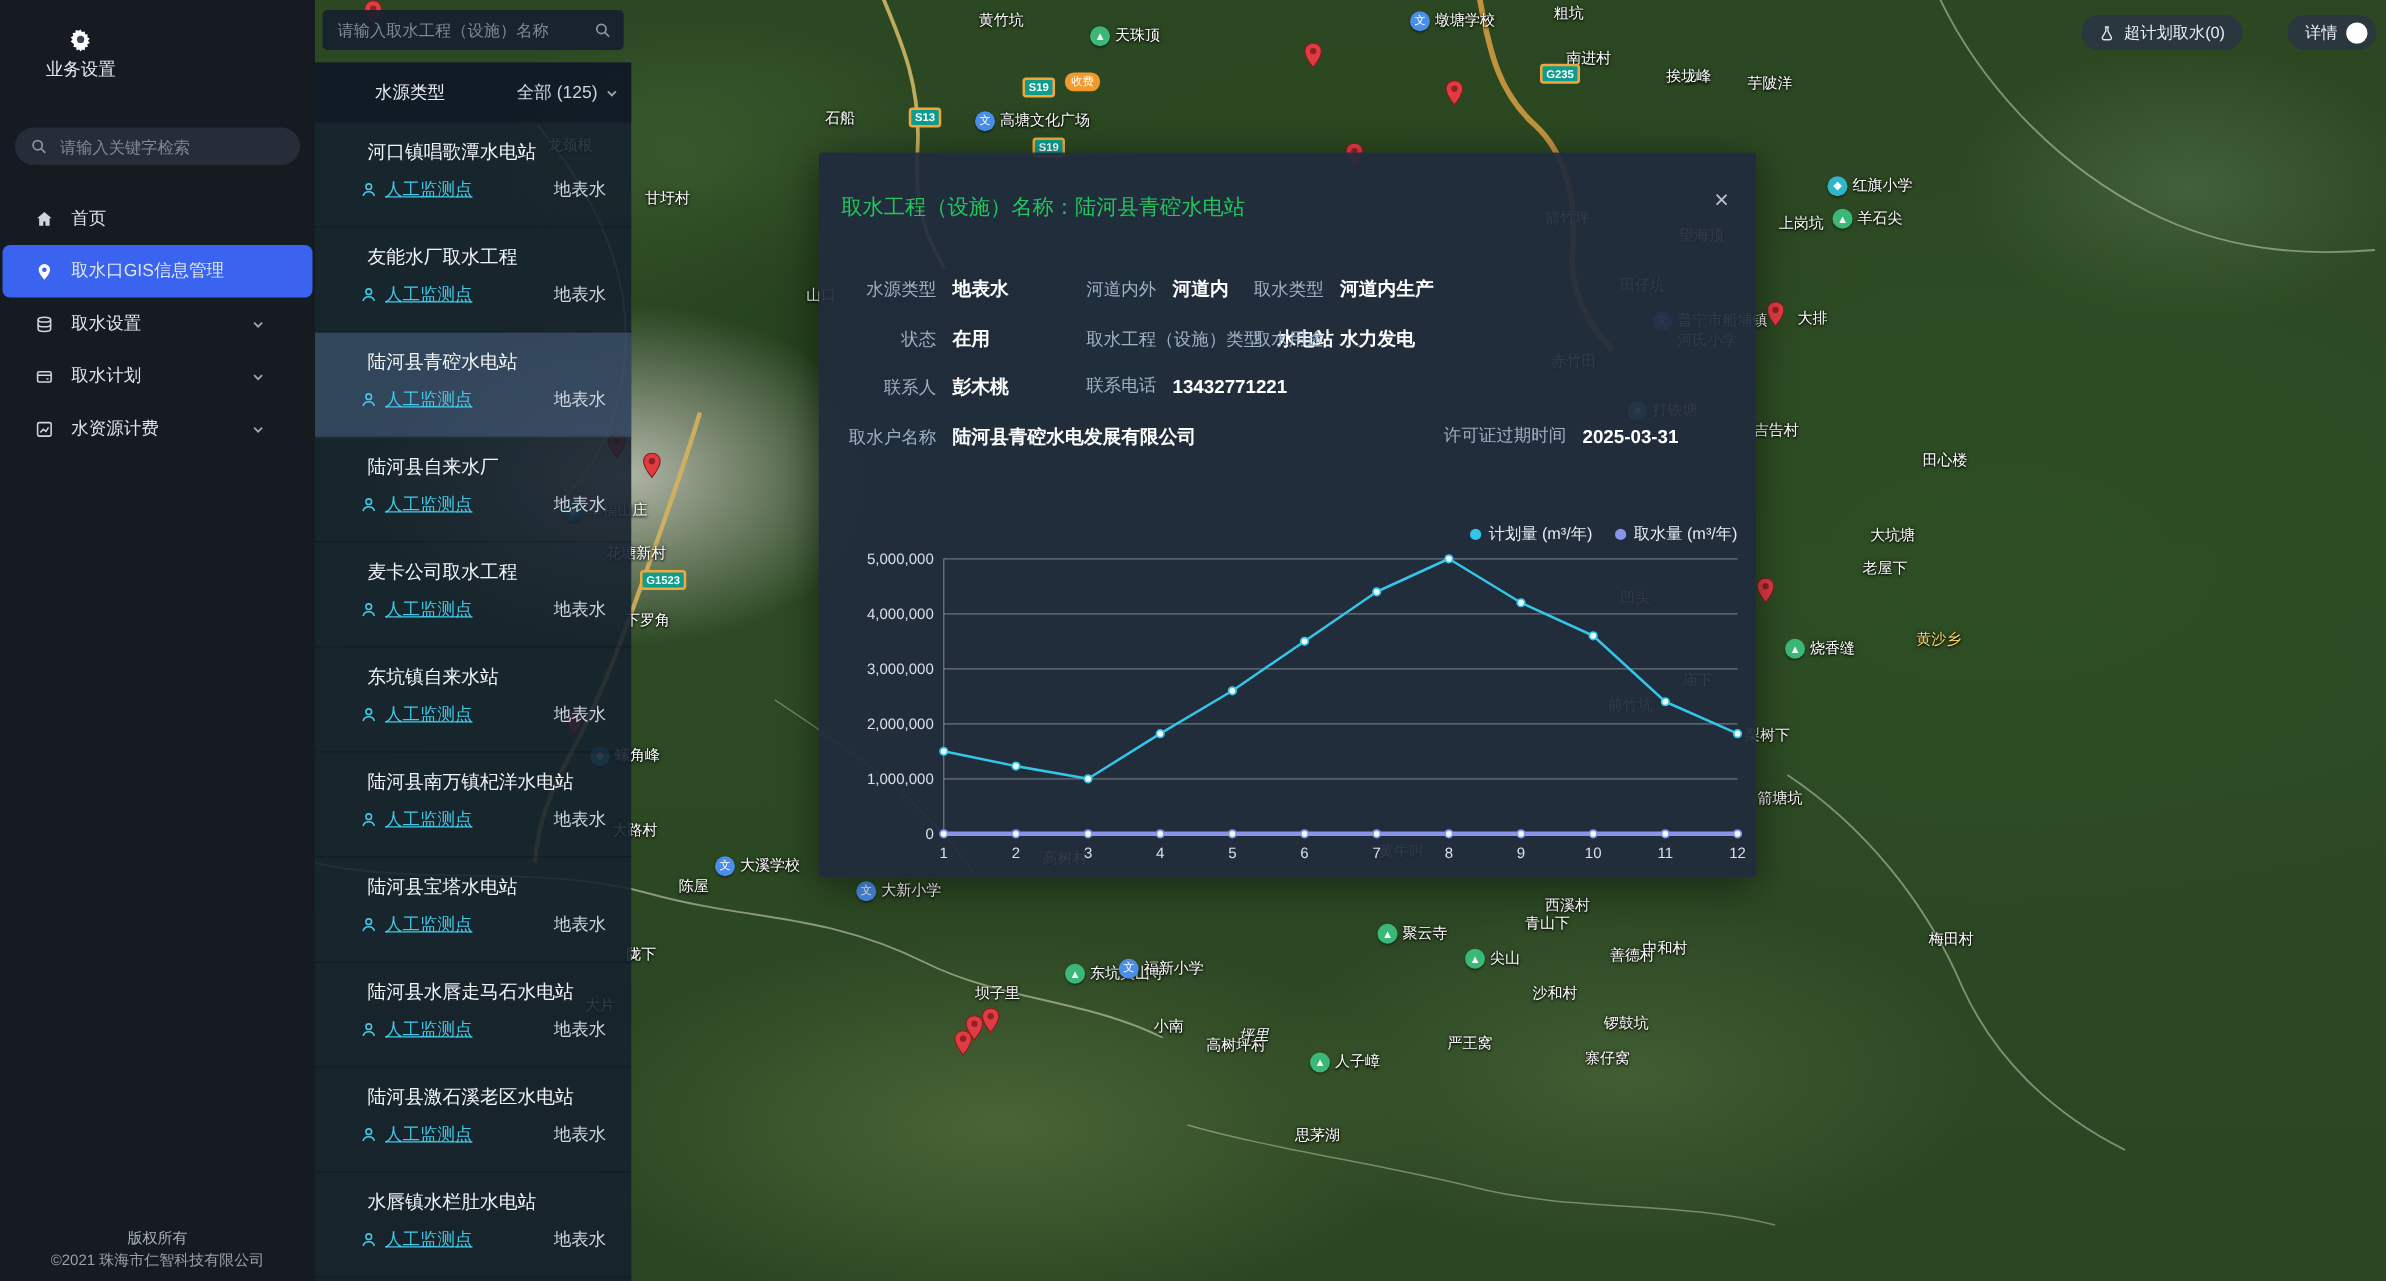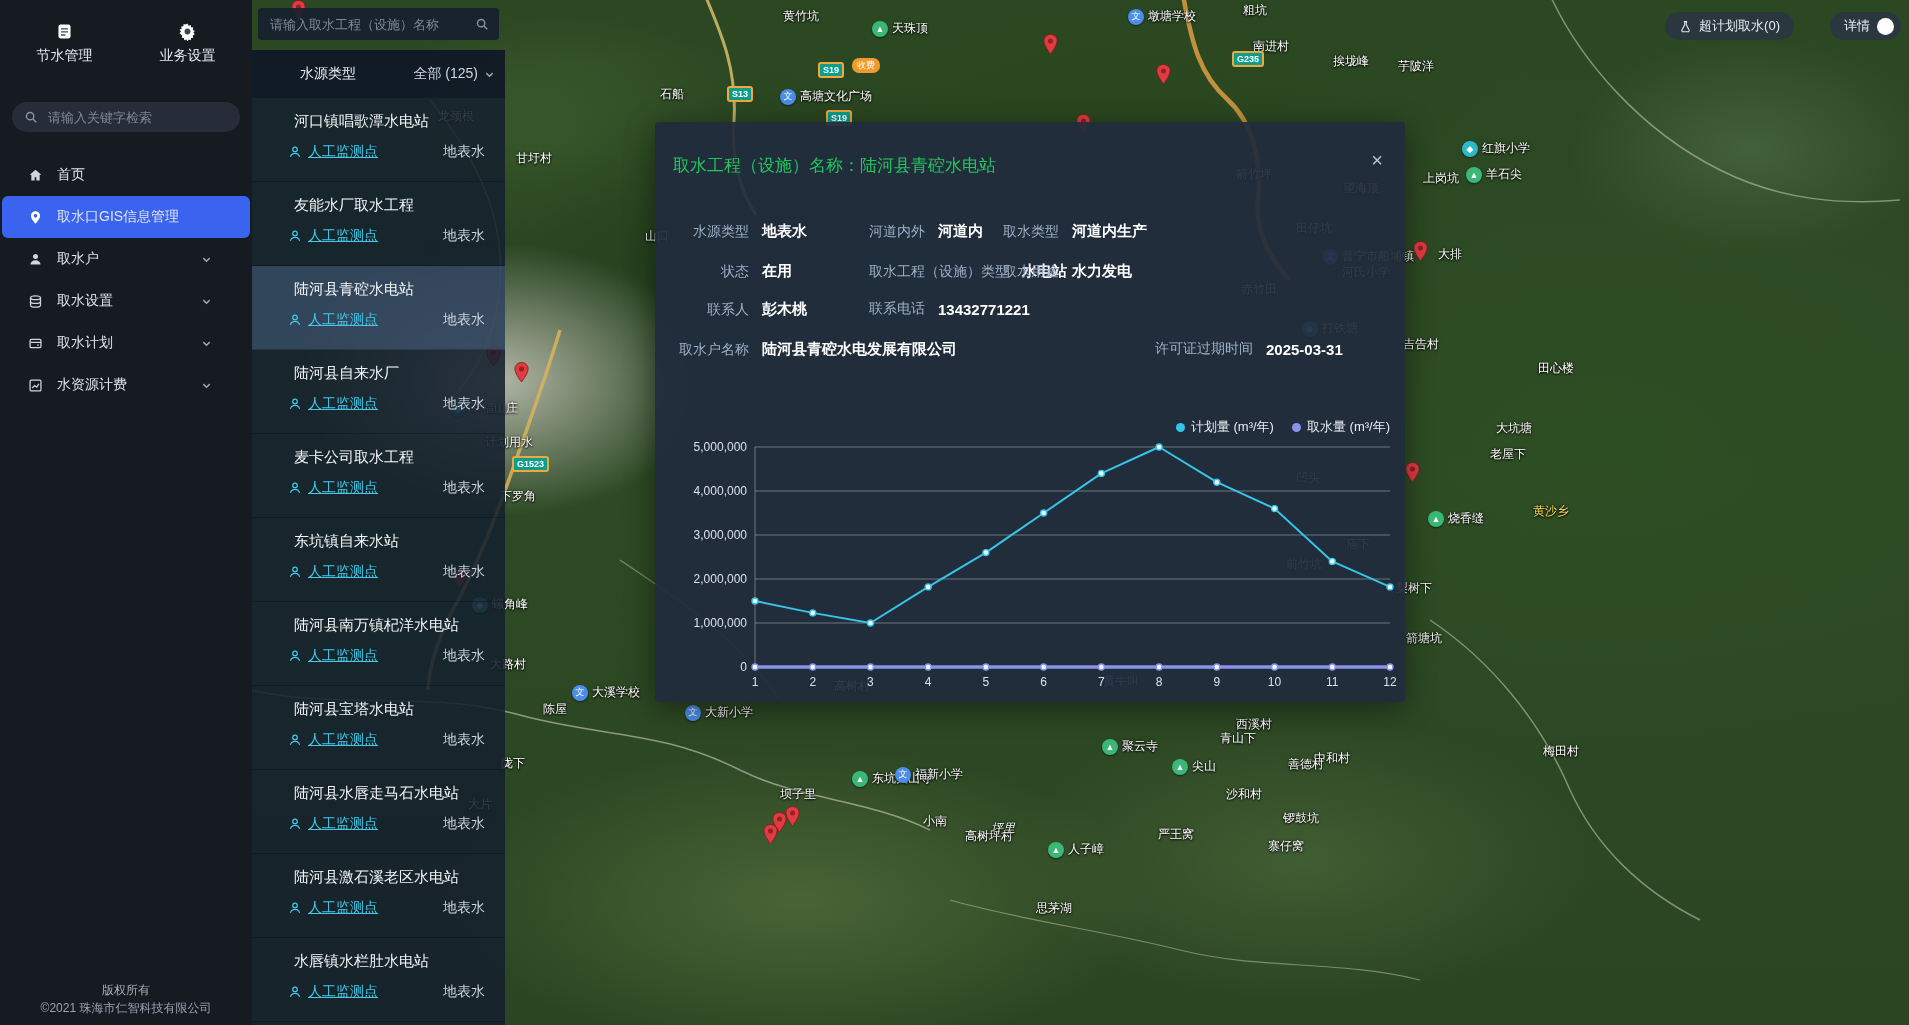--- a/index.html
+++ b/index.html
@@ -166,21 +166,21 @@
         <span class="mi nature">▲</span>
         <span>烧香缝</span>
       </div>
       <div class="map-label" style="left: 1396px; top: 580px;">梨树下</div>
       <div class="map-label" style="left: 1406px; top: 630px;">箭塘坑</div>
       <div class="map-label" style="left: 1286px; top: 556px;">前竹坑</div>
       <div class="map-label" style="left: 450px; top: 400px;">
         <span class="mi poi">◆</span>
         <span>幸福山庄</span>
       </div>
-      <div class="map-label" style="left: 485px; top: 434px;">计划用水</div>
+      <div class="map-label" style="left: 485px; top: 434px;">花塘新村</div>
       <div class="map-label" style="left: 500px; top: 488px;">下罗角</div>
       <div class="map-label" style="left: 472px; top: 596px;">
         <span class="mi poi">◆</span>
         <span>螺角峰</span>
       </div>
       <div class="map-label" style="left: 490px; top: 656px;">大路村</div>
       <div class="map-label" style="left: 572px; top: 684px;">
         <span class="mi school">文</span>
         <span>大溪学校</span>
       </div>
@@ -309,29 +309,20 @@
     <span>详情</span>
     <span class="knob"></span>
   </div>
 </div>
 
 <aside class="sidebar">
   <div class="tiles" id="nav-tiles">
       <div class="tile">
         <span class="tile-icon">
           <svg viewBox="0 0 22 22" width="19" height="19">
-            <rect x="4" y="3" width="14" height="16" rx="2.5" fill="#fff"></rect>
-            <path d="M7 8h8M7 11.5h8M7 15h5" stroke="#3c4754" stroke-width="1.6"></path>
-          </svg>
-        </span>
-        <span class="tile-label">节水管理</span>
-      </div>
-      <div class="tile">
-        <span class="tile-icon">
-          <svg viewBox="0 0 22 22" width="19" height="19">
             <path fill="#fff" d="M11 1.8l1.2 2.4 2.6-.6.3 2.6 2.6.3-.6 2.6 2.4 1.2-1.7 2 1.7 2-2.4 1.2.6 2.6-2.6.3-.3 2.6-2.6-.6-1.2 2.4-1.2-2.4-2.6.6-.3-2.6-2.6-.3.6-2.6L1.8 13l1.7-2-1.7-2 2.4-1.2-.6-2.6 2.6-.3.3-2.6 2.6.6z"></path>
             <circle cx="11" cy="11" r="3.4" fill="#3c4754"></circle>
           </svg>
         </span>
         <span class="tile-label">业务设置</span>
       </div>
     </div>
   <div class="s-search">
     <span style="display:flex;">
         <svg viewBox="0 0 16 16" width="14" height="14" fill="none" stroke="#8a94a2" stroke-width="1.6">
@@ -350,34 +341,20 @@
         </span>
         <span>首页</span>
       </div>
       <div class="menu-item active">
         <span style="display:flex;">
           <svg viewBox="0 0 18 18" width="15" height="15" fill="#fff">
             <path d="M9 1.5A5.5 5.5 0 0 0 3.5 7c0 4 5.5 9.5 5.5 9.5S14.5 11 14.5 7A5.5 5.5 0 0 0 9 1.5zm0 7.7A2.2 2.2 0 1 1 9 4.8a2.2 2.2 0 0 1 0 4.4z"></path>
           </svg>
         </span>
         <span>取水口GIS信息管理</span>
-      </div>
-      <div class="menu-item">
-        <span style="display:flex;">
-          <svg viewBox="0 0 18 18" width="15" height="15" fill="#cfd6df">
-            <circle cx="9" cy="5.5" r="3"></circle>
-            <path d="M3 15c0-3 2.7-5 6-5s6 2 6 5z"></path>
-          </svg>
-        </span>
-        <span>取水户</span>
-        <span class="chev">
-          <svg viewBox="0 0 12 12" width="11" height="11" fill="none" stroke="#9aa6b4" stroke-width="1.6">
-            <path d="M2.5 4.5L6 8l3.5-3.5"></path>
-          </svg>
-        </span>
       </div>
       <div class="menu-item">
         <span style="display:flex;">
           <svg viewBox="0 0 18 18" width="15" height="15" fill="none" stroke="#cfd6df" stroke-width="1.5">
             <ellipse cx="9" cy="4.5" rx="6" ry="2.3"></ellipse>
             <path d="M3 4.5v9c0 1.3 2.7 2.3 6 2.3s6-1 6-2.3v-9"></path>
             <path d="M3 9c0 1.3 2.7 2.3 6 2.3S15 10.3 15 9"></path>
           </svg>
         </span>
         <span>取水设置</span>

